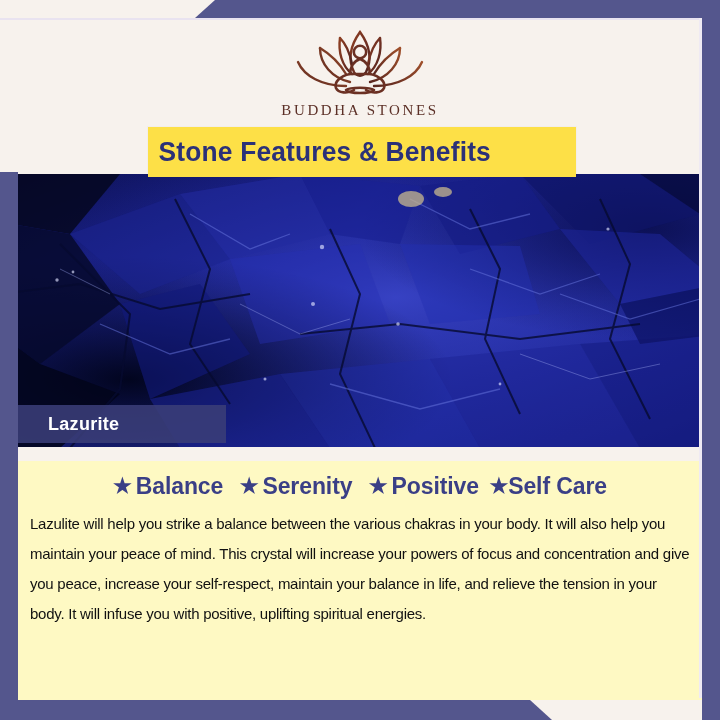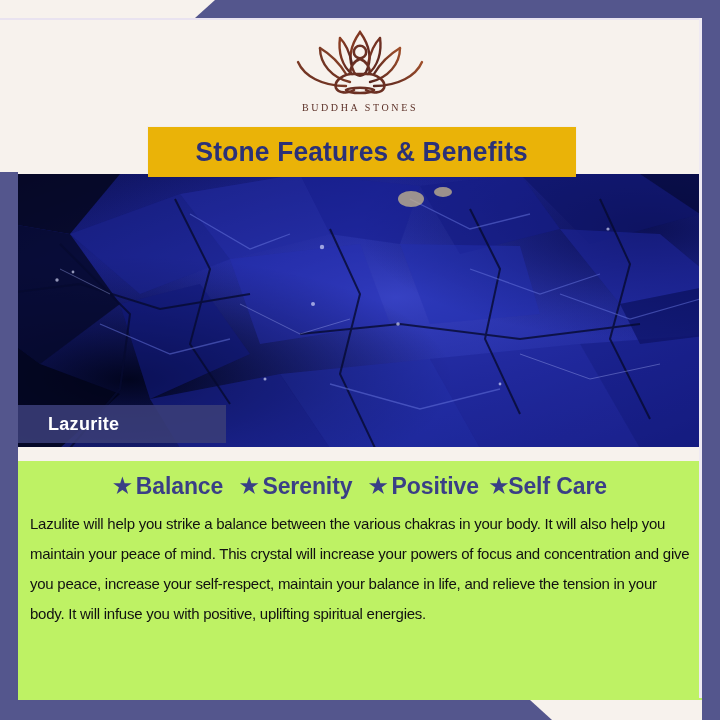--- a/index.html
+++ b/index.html
@@ -66,33 +66,33 @@
   }
   .logo-wrap{
     position:absolute;
     top:24px; left:0; width:720px;
     text-align:center;
   }
   .logo-mark{ display:block; margin:0 auto; }
   .logo-word{
     margin-top:4px;
     font-family:"Liberation Serif", serif;
-    font-size:10px;
+    font-size:15px;
     letter-spacing:2.6px;
     color:#5c3027;
     font-weight:400;
   }
 
   
   .title-banner{
     position:absolute;
     top:127px; left:148px; width:428px; height:50px;
-    background:#eab308;
+    background:#fde047;
     z-index:7;
-    display:flex;align-items:center;justify-content:center;
+    display:flex;align-items:center;
     box-shadow:0 0 0 1px rgba(0,0,0,0.015);
   }
   .title-text{
     font-family:"Liberation Sans Narrow","Liberation Sans", sans-serif;
     font-weight:bold;
     font-size:28px;
     color:#2b3178;
     letter-spacing:0.2px;
     transform:scaleX(0.94);
     white-space:nowrap;
@@ -120,21 +120,21 @@
     font-size:18px;
     font-weight:bold;
     padding-left:30px;
     letter-spacing:0.3px;
   }
 
   
   .card{
     position:absolute;
     left:18px; top:447px; width:684px; height:253px;
-    background:#bef264;
+    background:#fef9c3;
     z-index:4;
   }
   .card-top-tint{
     position:absolute;
     left:0;top:0;width:100%;height:14px;
     background:#f7f2ed;
   }
   .benefits{
     position:absolute;
     top:26px; left:0; width:684px;

